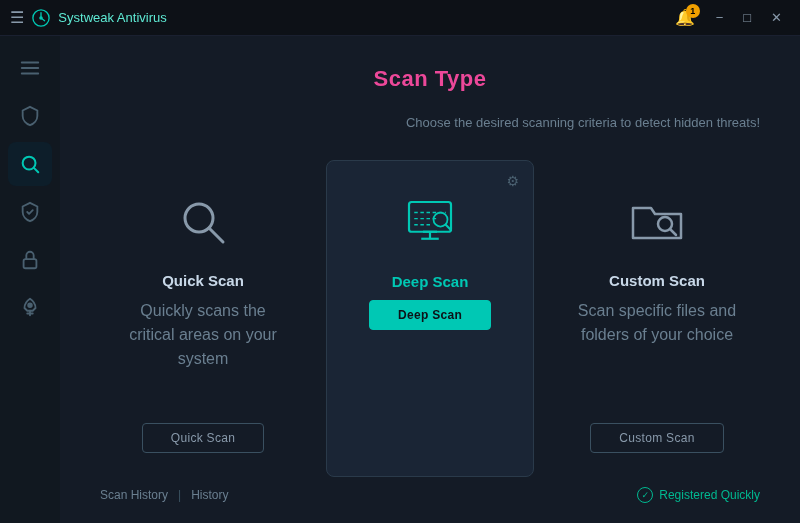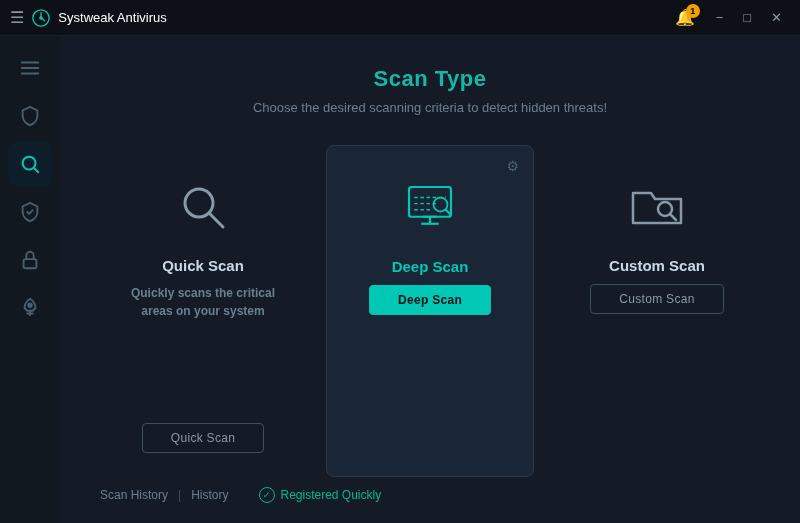--- a/index.html
+++ b/index.html
@@ -31,21 +31,21 @@
     .hamburger-icon {
       color: #8899aa;
       font-size: 16px;
       cursor: pointer;
     }
     .app-logo {
       width: 18px;
       height: 18px;
     }
     .app-title {
-      color: #ffffff;
+      color: #5eead4;
       font-size: 13px;
       font-weight: 500;
     }
     .title-bar-right {
       margin-left: auto;
       display: flex;
       align-items: center;
       gap: 4px;
     }
     .notification-btn {
@@ -128,29 +128,30 @@
       flex-direction: column;
       padding: 30px 40px 20px;
       position: relative;
     }
 
     .page-header {
       text-align: center;
       margin-bottom: 30px;
     }
     .page-title {
-      color: #14b8a6;
+      color: #ec4899;
       font-size: 22px;
       font-weight: 600;
       letter-spacing: 0.5px;
-      margin-bottom: 8px;
+      margin-bottom: 23px;
     }
     .page-subtitle {
       color: #6a7f90;
       font-size: 13px;
+      text-align: right;
     }
 
     
     .cards-container {
       display: flex;
       gap: 20px;
       justify-content: center;
       align-items: stretch;
       flex: 1;
     }
@@ -196,26 +197,25 @@
       font-size: 15px;
       font-weight: 600;
       margin-bottom: 10px;
       text-align: center;
     }
     .featured .card-name {
       color: #00c8b4;
     }
     .card-desc {
       color: #6a7f90;
-      font-size: 12px;
+      font-size: 16px;
       text-align: center;
       line-height: 1.5;
       margin-bottom: 24px;
       flex: 1;
-      font-weight: bold;
     }
     .scan-btn {
       border: 1px solid #3a5060;
       background: transparent;
       color: #8899aa;
       font-size: 12px;
       padding: 7px 28px;
       border-radius: 4px;
       cursor: pointer;
       letter-spacing: 0.3px;
@@ -224,21 +224,21 @@
     .scan-btn.featured-btn {
       background: #00c8b4;
       border-color: #00c8b4;
       color: #0d1117;
       font-weight: 600;
     }
 
     
     .footer {
       display: flex;
-      justify-content: flex-start;
+      justify-content: space-between;
       align-items: center;
       padding-top: 10px;
       gap: 0;
     }
     .footer-links {
       display: flex;
       align-items: center;
       gap: 0;
       color: #6a7f90;
       font-size: 12px;
@@ -393,20 +393,21 @@
         <div class="card-icon">
           <svg viewBox="0 0 56 56" fill="none">
 
             <path d="M4 14 L4 44 L52 44 L52 20 L26 20 L22 14 Z" stroke="#8899aa" stroke-width="2.5" stroke-linejoin="round"></path>
 
             <circle cx="36" cy="30" r="7" stroke="#8899aa" stroke-width="2.5"></circle>
             <line x1="41" y1="35" x2="47" y2="41" stroke="#8899aa" stroke-width="2.5" stroke-linecap="round"></line>
           </svg>
         </div>
         <div class="card-name">Custom Scan</div>
+        <div class="card-desc">Scan specific files and folders of your choice</div>
         <button class="scan-btn">Custom Scan</button>
       </div>
 
     </div>
 
     <div class="footer">
       <div class="footer-links">
         <a class="footer-link">Scan History</a>
         <span class="footer-divider">|</span>
         <a class="footer-link">History</a>

